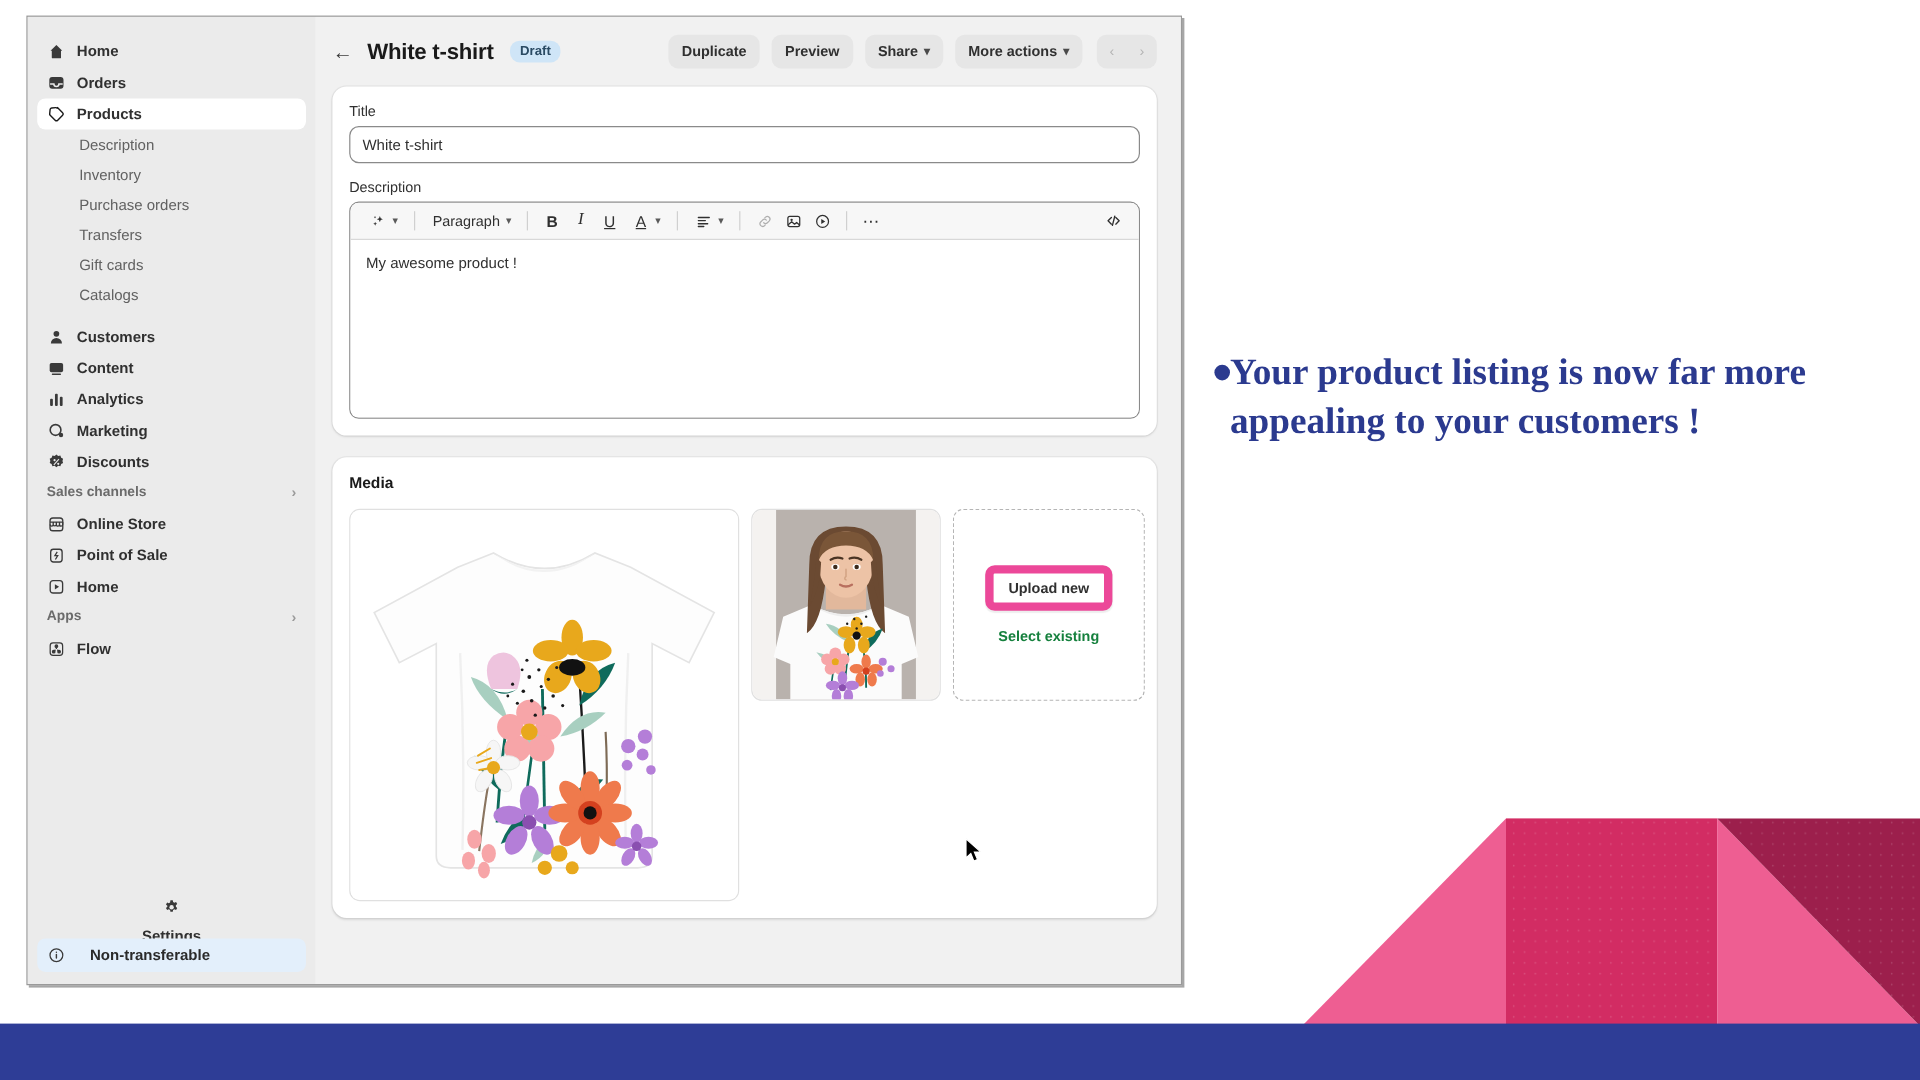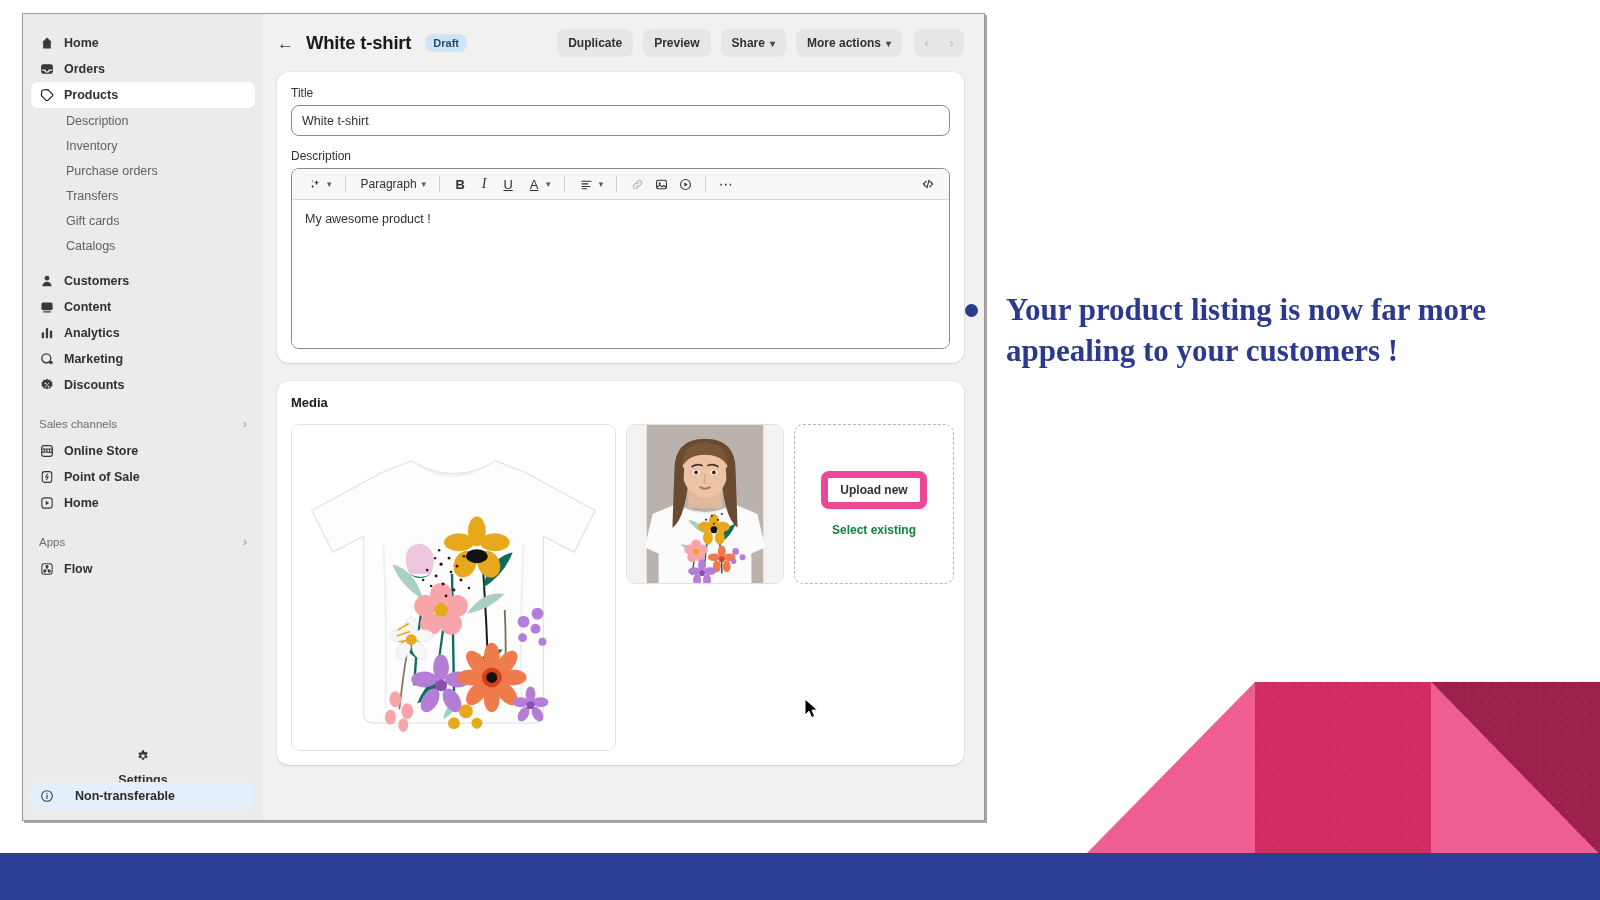--- a/index.html
+++ b/index.html
@@ -73,23 +73,22 @@
     color: #616161;
     border-radius: 7px;
     cursor: pointer;
     white-space: nowrap;
   }
   .sec-head {
     display: flex; align-items: center; justify-content: space-between;
     height: 24px;
     padding: 0 8px;
     font-size: 11.5px;
-    font-weight: normal;
+    font-weight: bold;
     color: #6b6b6b;
-    margin-top: 14px;
     margin-bottom: 2px;
     cursor: pointer;
   }
   .sec-chev { color: #9a9a9a; font-size: 12px; }
   .gap-sm { height: 10px; }
   .badge-chip {
     display: flex; align-items: center; gap: 21px;
     height: 28px;
     margin: 8px 0 10px 0;
     padding: 0 8px;
@@ -265,24 +264,23 @@
     position: absolute;
     left: 781px; top: 684px;
     width: 16px; height: 22px;
     z-index: 9;
     pointer-events: none;
   }
 
   
   #callout {
     position: absolute;
-    left: 965px; top: 290px;
+    left: 1012px; top: 290px;
     width: 540px;
     display: flex;
-    gap: 28px;
     z-index: 2;
   }
   #callout-bullet {
     width: 13px; height: 13px;
     border-radius: 50%;
     background: #2b3a8f;
     flex: 0 0 13px;
     margin-top: 14px;
   }
   #callout-text {

